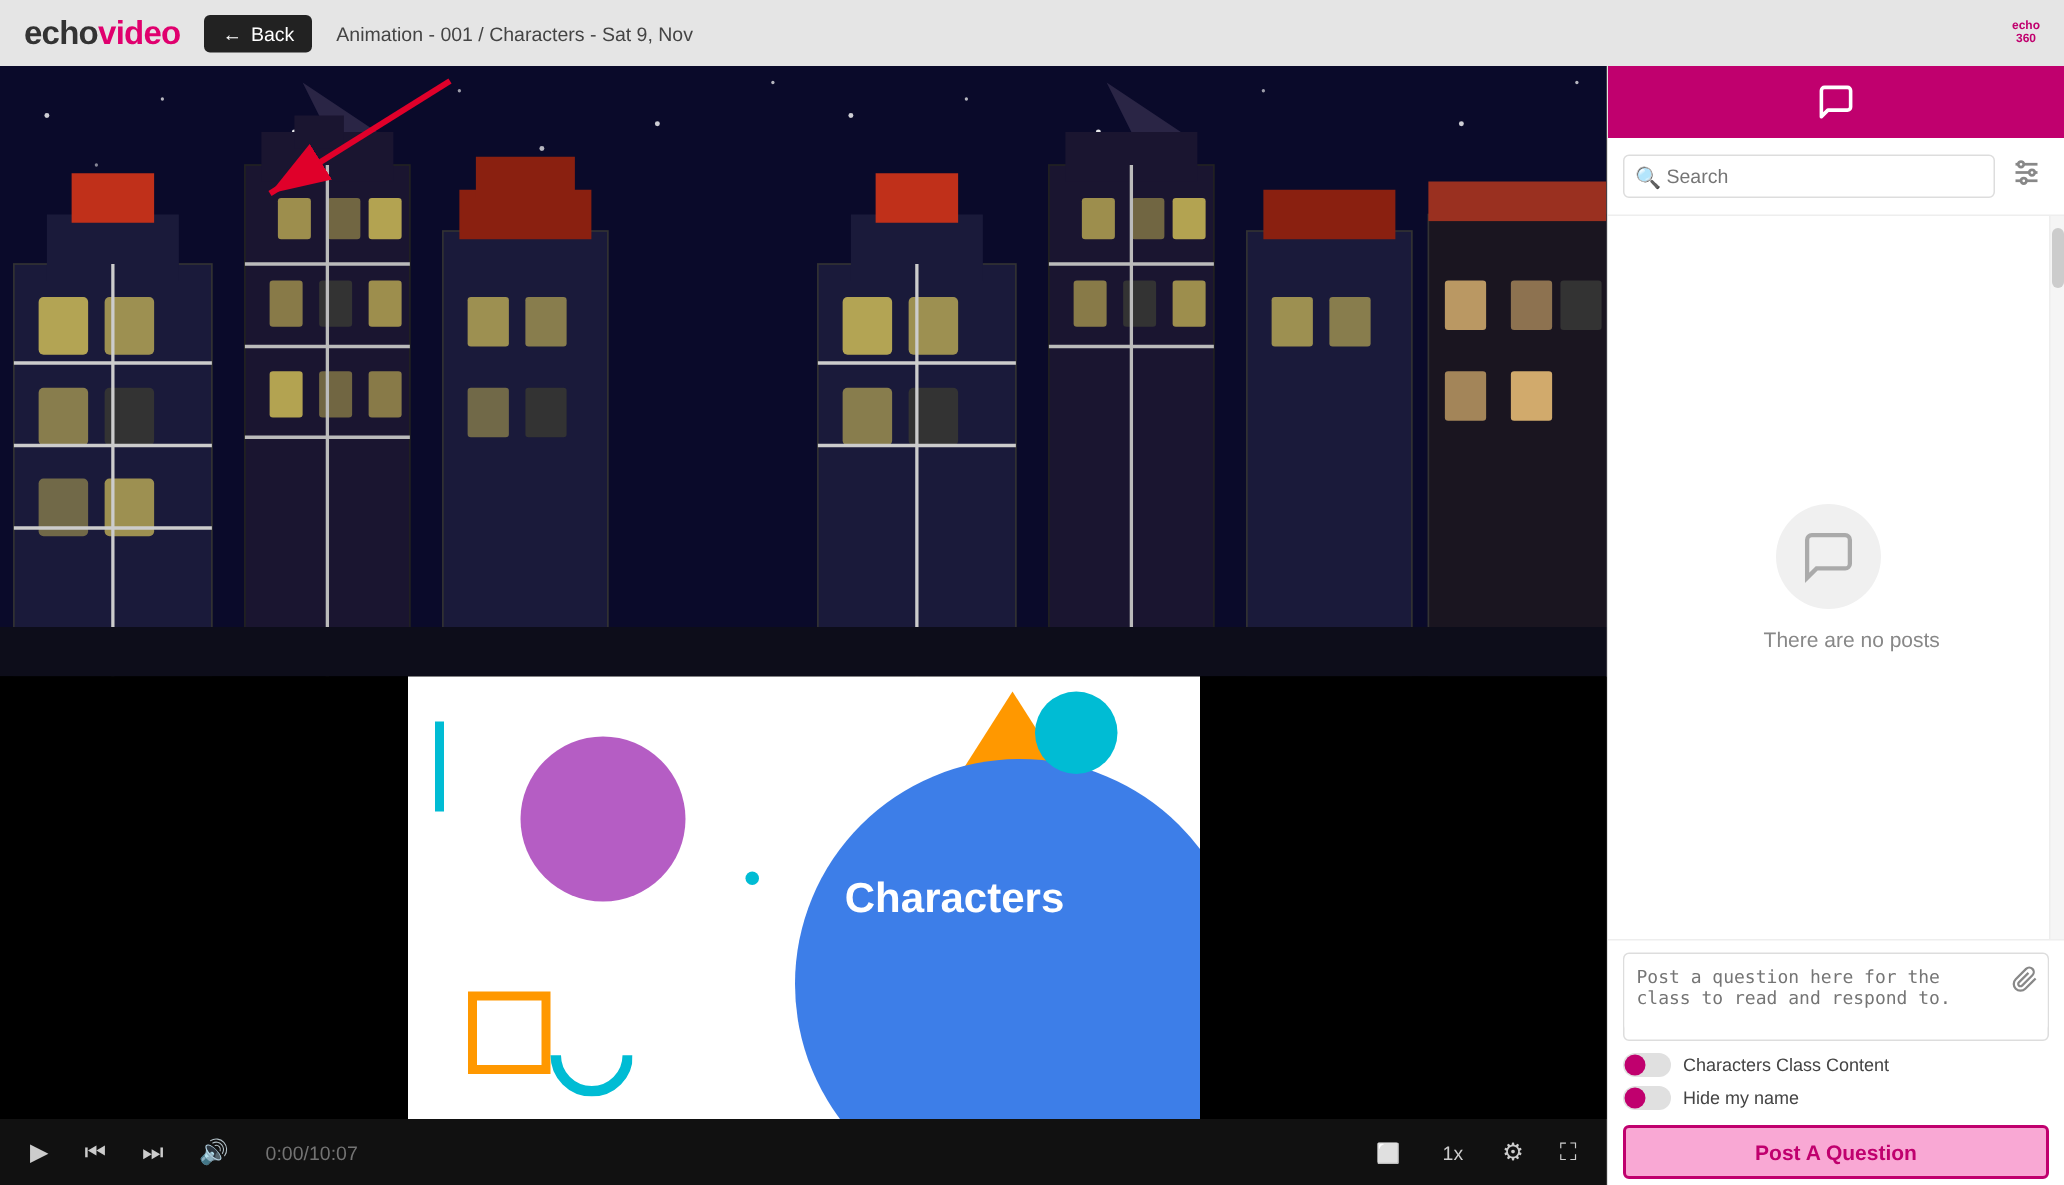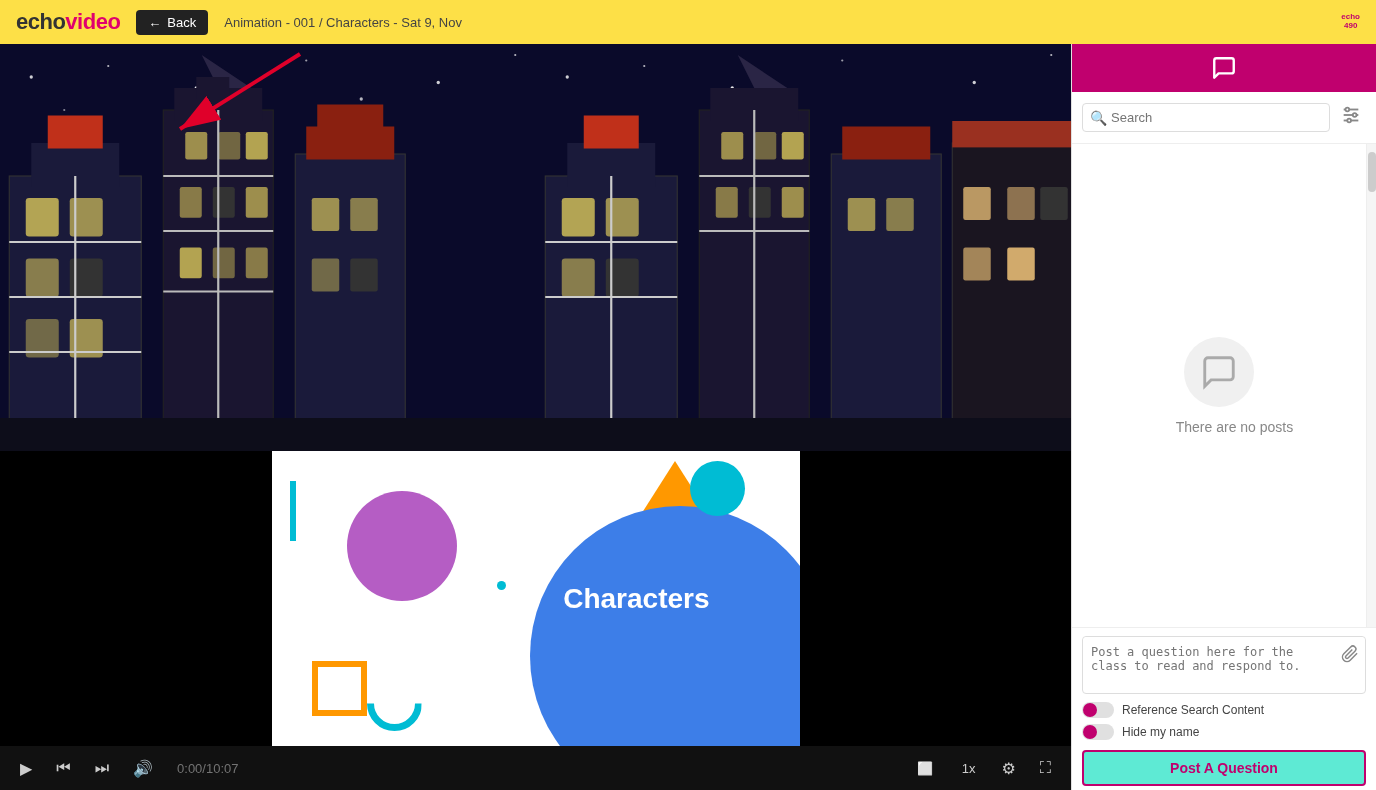--- a/index.html
+++ b/index.html
@@ -1,20 +1,20 @@
 <!DOCTYPE html>
 <html><head>
   <meta charset="utf-8">
   <style>
     * { box-sizing: border-box; margin: 0; padding: 0; }
     body { font-family: Arial, sans-serif; background: #000; width: 1376px; height: 790px; overflow: hidden; display: flex; flex-direction: column; }
 
     
     .header {
-      background: #fde047;
+      background: #e5e5e5;
       height: 44px;
       display: flex;
       align-items: center;
       padding: 0 16px;
       gap: 16px;
       flex-shrink: 0;
       position: relative;
     }
     .logo {
       display: flex;
@@ -293,21 +293,21 @@
       top: 1px;
       left: 1px;
     }
     .post-option-label {
       font-size: 12px;
       color: #444;
     }
 
     .post-question-btn {
       width: 100%;
-      background: #5eead4;
+      background: #f9a8d4;
       border: 2px solid #c0006e;
       color: #c0006e;
       border-radius: 4px;
       padding: 8px;
       font-size: 14px;
       font-weight: bold;
       cursor: pointer;
       margin-top: 4px;
     }
   </style>
@@ -329,21 +329,21 @@
     <defs>
       <marker id="arrowhead" markerWidth="10" markerHeight="7" refX="10" refY="3.5" orient="auto">
         <polygon points="0 0, 10 3.5, 0 7" fill="#e0002a"></polygon>
       </marker>
     </defs>
     <line x1="170" y1="10" x2="50" y2="85" stroke="#e0002a" stroke-width="4" marker-end="url(#arrowhead)"></line>
   </svg>
 
   <div class="echo360-logo">
     <span>echo</span>
-    <span>490</span>
+    <span>360</span>
   </div>
 </div>
 
 <div class="main-content">
 
   <div class="video-area">
 
     <div class="video-thumbnails">
       <div class="video-thumb">
         <div class="video-thumb-img">
@@ -562,21 +562,21 @@
             <path d="M21.44 11.05l-9.19 9.19a6 6 0 0 1-8.49-8.49l9.19-9.19a4 4 0 0 1 5.66 5.66l-9.2 9.19a2 2 0 0 1-2.83-2.83l8.49-8.48"></path>
           </svg>
         </button>
       </div>
 
       
       <div class="post-option">
         <div class="toggle-switch">
           <div class="toggle-knob"></div>
         </div>
-        <span class="post-option-label">Reference Search Content</span>
+        <span class="post-option-label">Characters Class Content</span>
       </div>
 
       
       <div class="post-option">
         <div class="toggle-switch">
           <div class="toggle-knob"></div>
         </div>
         <span class="post-option-label">Hide my name</span>
       </div>
 

